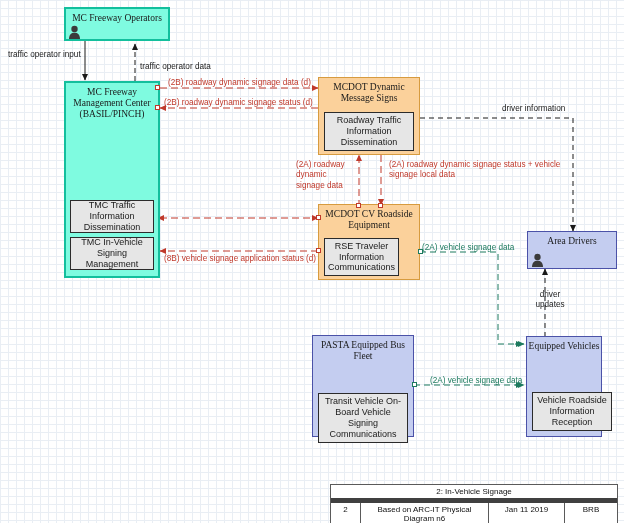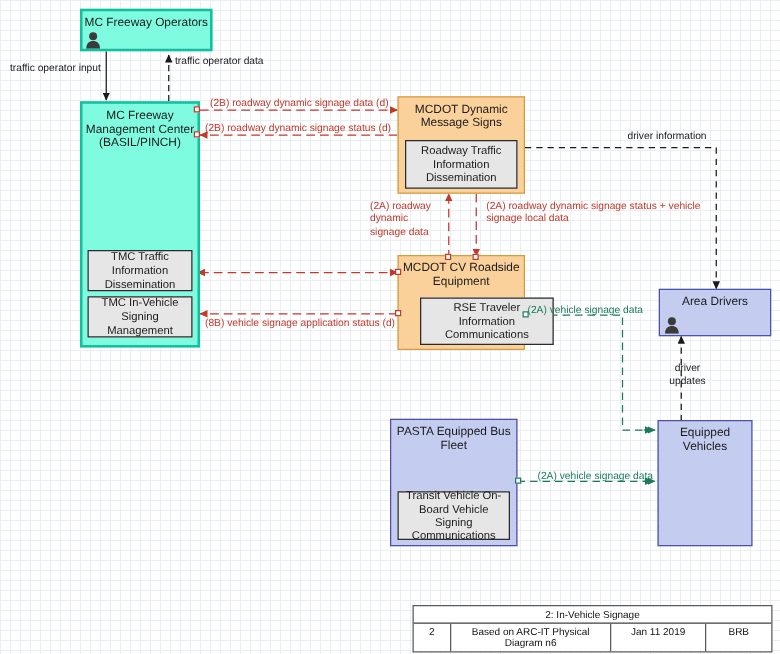--- a/index.html
+++ b/index.html
@@ -22,20 +22,21 @@
     background-size: 8px 8px, 8px 8px, 40px 40px, 40px 40px;
     background-position: 0 3px, 3px 0, 0 3px, 3px 0;
     font-family: "Liberation Sans", sans-serif;
   }
   .node {
     position: absolute;
     box-sizing: border-box;
     border: 1px solid #404040;
     text-align: center;
     line-height: 1.18;
+    font-family: Liberation Serif, serif;
   }
   .node-title {
     display: block;
     padding-top: 4px;
     font-size: 9.5px;
     color: #1a1a1a;
   }
   .teal      { background: #7ffbe0; border-color: #13bf9d; border-width: 2px; }
   .orange    { background: #fbd19b; border-color: #d79b3f; }
   .blue      { background: #c4cdf0; border-color: #4b52a8; }
@@ -90,21 +91,21 @@
     left: 330px;
     top: 484px;
     width: 288px;
     border: 1px solid #5a5a5a;
     background: #ffffff;
     box-sizing: border-box;
     font-size: 8px;
     color: #111;
   }
   #legend .lrow { display: flex; }
-  #legend .lrow.top { border-bottom: 1px solid #404040; }
+  #legend .lrow.top { border-bottom: 5px solid #404040; }
   #legend .lcell {
     padding: 2px 3px;
     text-align: center;
     box-sizing: border-box;
     border-right: 1px solid #5a5a5a;
   }
   #legend .lcell:last-child { border-right: none; }
   #legend .full { width: 100%; }
   #legend .c-num  { width: 30px; }
   #legend .c-desc { flex: 1; }
@@ -203,51 +204,54 @@
   <div class="node orange" style="left:318px;top:77px;width:102px;height:78px;">
     <span class="node-title">MCDOT Dynamic Message Signs</span>
   </div>
   <div class="subnode" style="left:324px;top:112px;width:90px;height:39px;">
     <span>Roadway Traffic Information Dissemination</span>
   </div>
 
   <div class="node orange" style="left:318px;top:204px;width:102px;height:76px;">
     <span class="node-title">MCDOT CV Roadside Equipment</span>
   </div>
-  <div class="subnode" style="left:324px;top:238px;width:107px;height:38px;margin-left:12px;">
+  <div class="subnode" style="left:324px;top:238px;width:75px;height:38px;">
     <span>RSE Traveler Information Communications</span>
   </div>
   <div class="port red" style="left:316px;top:215px;"></div>
   <div class="port red" style="left:316px;top:248px;"></div>
   <div class="port red" style="left:356px;top:203px;"></div>
   <div class="port red" style="left:378px;top:203px;"></div>
   <div class="port green" style="left:418px;top:249px;"></div>
 
   <div class="node blue" style="left:527px;top:231px;width:90px;height:38px;">
     <span class="node-title">Area Drivers</span>
   </div>
   <svg class="person" style="left:531px;top:253px;" viewBox="0 0 13 14">
     <circle cx="6.5" cy="4" r="3.2" fill="#3b3b3b"></circle>
     <path d="M1,14 C1,9.6 3.4,7.8 6.5,7.8 C9.6,7.8 12,9.6 12,14 z" fill="#3b3b3b"></path>
   </svg>
 
   <div class="node blue" style="left:312px;top:335px;width:102px;height:102px;">
     <span class="node-title">PASTA Equipped Bus Fleet</span>
   </div>
-  <div class="subnode" style="left:318px;top:393px;width:90px;height:39px;">
+  <div class="subnode" style="left:318px;top:393px;width:90px;height:50px;">
     <span>Transit Vehicle On-Board Vehicle Signing Communications</span>
   </div>
   <div class="port green" style="left:412px;top:382px;"></div>
 
   <div class="node blue" style="left:526px;top:336px;width:76px;height:101px;">
     <span class="node-title">Equipped Vehicles</span>
   </div>
+  <div class="subnode" style="left:532px;top:392px;width:80px;height:39px;">
+    <span>Vehicle Roadside Information Reception</span>
+  </div>
 
   <div class="flow-label black" style="left:8px;top:50px;">traffic operator input</div>
-  <div class="flow-label black" style="left:140px;top:44px;">traffic operator data</div>
+  <div class="flow-label black" style="left:140px;top:62px;">traffic operator data</div>
 
   <div class="flow-label" style="left:168px;top:78px;">(2B) roadway dynamic signage data (d)</div>
   <div class="flow-label" style="left:164px;top:98px;">(2B) roadway dynamic signage status (d)</div>
 
   <div class="flow-label wrap" style="left:296px;top:160px;width:60px;">(2A) roadway dynamic signage data</div>
   <div class="flow-label wrap" style="left:389px;top:160px;width:180px;">(2A) roadway dynamic signage status + vehicle signage local data</div>
 
   <div class="flow-label" style="left:164px;top:254px;">(8B) vehicle signage application status (d)</div>
 
   <div class="flow-label green" style="left:422px;top:243px;">(2A) vehicle signage data</div>

